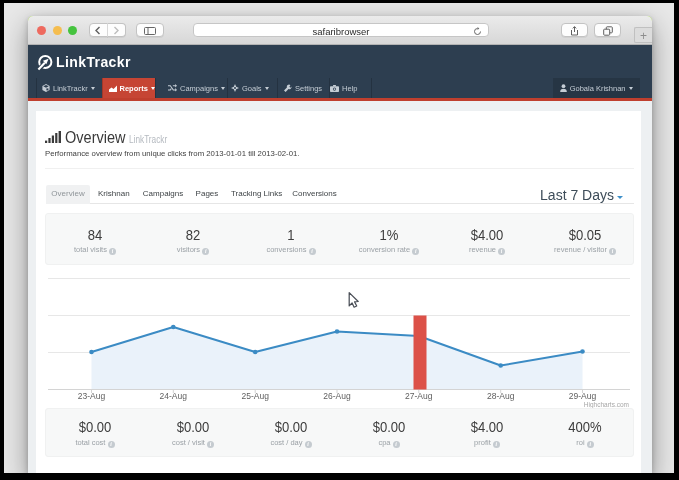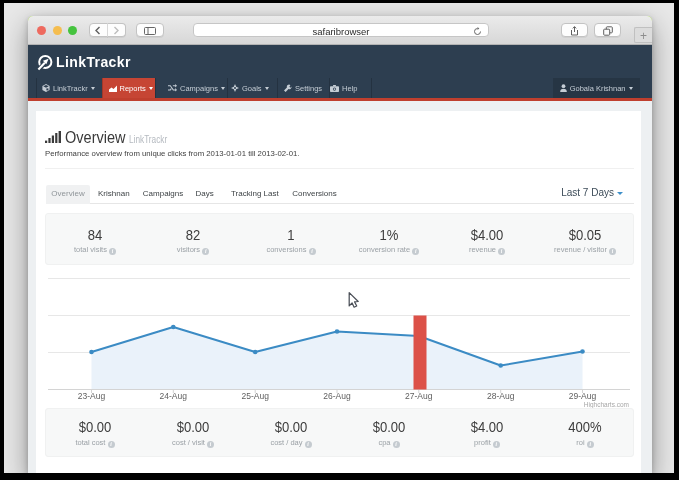--- a/index.html
+++ b/index.html
@@ -35,41 +35,41 @@
   
   #brand { position:absolute; left:0; top:29px; width:624px; height:33px; background:#2d3e50; }
   #logo { position:absolute; left:9px; top:0; height:33px; display:flex; align-items:center; }
   #logotext { color:#fff; font-size:14px; font-weight:bold; letter-spacing:0.4px; margin-left:2px; }
   #nav { position:absolute; left:0; top:62px; width:624px; height:20px; background:#2d3e50; }
   .ni { position:absolute; top:0; height:20px; display:flex; align-items:center;
         color:#c5cdd5; font-size:7.5px; border-left:1px solid rgba(0,0,0,0.18); }
   .ni svg { margin-right:3px; }
   .caret { display:inline-block; width:0; height:0; border-left:2.8px solid transparent;
            border-right:2.8px solid transparent; border-top:3.2px solid #c5cdd5; margin-left:3.5px; }
-  #ni-rep { background:#c64534; color:#fff; }
+  #ni-rep { background:#c64534; color:#fff;font-weight:bold; }
   #ni-rep .caret { border-top-color:#fff; }
   #ni-user { position:absolute; right:12px; top:0; height:20px; display:flex; align-items:center;
              background:rgba(0,0,0,0.14); color:#c5cdd5; font-size:7.5px; padding:0 7px; }
   #redline { position:absolute; left:0; top:82px; width:624px; height:3px; background:#bf3f2e; }
   
   #page { position:absolute; left:0; top:85px; width:624px; height:372px; background:#edf0f2; }
   #card { position:absolute; left:8px; top:10px; width:605px; height:362px; background:#fff; }
   
   #hicon { position:absolute; left:8.8px; top:20px; }
   #htext { position:absolute; left:29px; top:17px; font-size:16.5px; color:#3a3a3a;
            transform:scaleX(0.88); transform-origin:left top; white-space:nowrap; }
   #hgray { position:absolute; left:93px; top:21.8px; font-size:11px; color:#b5bac0;
            transform:scaleX(0.75); transform-origin:left top; white-space:nowrap; }
   #sub { position:absolute; left:9px; top:38px; font-size:8px; color:#414141;
          transform:scaleX(0.97); transform-origin:left top; white-space:nowrap; }
   #divider { position:absolute; left:9px; top:56.5px; width:589px; height:1px; background:#f0f0f0; }
   #tabsrow { position:absolute; left:10px; top:73.5px; width:588px; height:19.5px; border-bottom:1px solid #e6e6e6; }
   .tab { position:absolute; top:0; height:19px; line-height:18px; font-size:8px; color:#3f4447; white-space:nowrap; }
   #tab0 { left:0; width:44px; background:#f0f1f2; border-radius:2px 2px 0 0; text-align:center; color:#8f9599; }
-  #last7 { position:absolute; right:18px; top:76px; font-size:10px; color:#3d4c59; }
+  #last7 { position:absolute; right:18px; top:76px; font-size:14px; color:#3d4c59; }
   #last7 .bluecaret { display:inline-block; width:0; height:0; border-left:3px solid transparent;
         border-right:3px solid transparent; border-top:3.5px solid #3d8fc9; margin-left:3px; vertical-align:1px; }
   .panel { position:absolute; left:9px; width:589px; background:#f7f8f8; border:1px solid #f0f1f1; border-radius:3px; }
   #panel1 { top:102px; height:51.5px;text-decoration:underline; }
   #panel2 { top:297px; height:49px; }
   .col { position:absolute; top:0; height:100%; text-align:center; }
   .col .num { font-size:14.5px; line-height:15px; color:#3d3d3d; margin-top:13.5px; transform:scaleX(0.9); }
   #panel2 .col .num { margin-top:10.5px; }
   .col .lbl { font-size:7.5px; color:#9ba1a6; margin-top:2.5px; white-space:nowrap; }
   #panel2 .col .lbl { margin-top:3px; }
@@ -201,22 +201,22 @@
             <rect x="13.6" y="0" width="2.4" height="12" fill="#3a3a3a"></rect>
           </svg>
           <div id="htext">Overview</div>
           <div id="hgray">LinkTrackr</div>
           <div id="sub">Performance overview from unique clicks from 2013-01-01 till 2013-02-01.</div>
           <div id="divider"></div>
           <div id="tabsrow">
             <div class="tab" id="tab0">Overview</div>
             <div class="tab" style="left:52px;">Krishnan</div>
             <div class="tab" style="left:96.8px;">Campaigns</div>
-            <div class="tab" style="left:149.6px;">Days</div>
-            <div class="tab" style="left:185px;">Tracking Last</div>
+            <div class="tab" style="left:149.6px;">Pages</div>
+            <div class="tab" style="left:185px;">Tracking Links</div>
             <div class="tab" style="left:246.3px;">Conversions</div>
           </div>
           <div id="last7">Last 7 Days<span class="bluecaret"></span></div>
 
           <div class="panel" id="panel1">
             <div class="col" style="left:0;width:98px;">
                 <div class="num">84</div>
                 <div class="lbl">total visits <span class="info">i</span></div>
               </div>
             <div class="col" style="left:98px;width:98px;">

